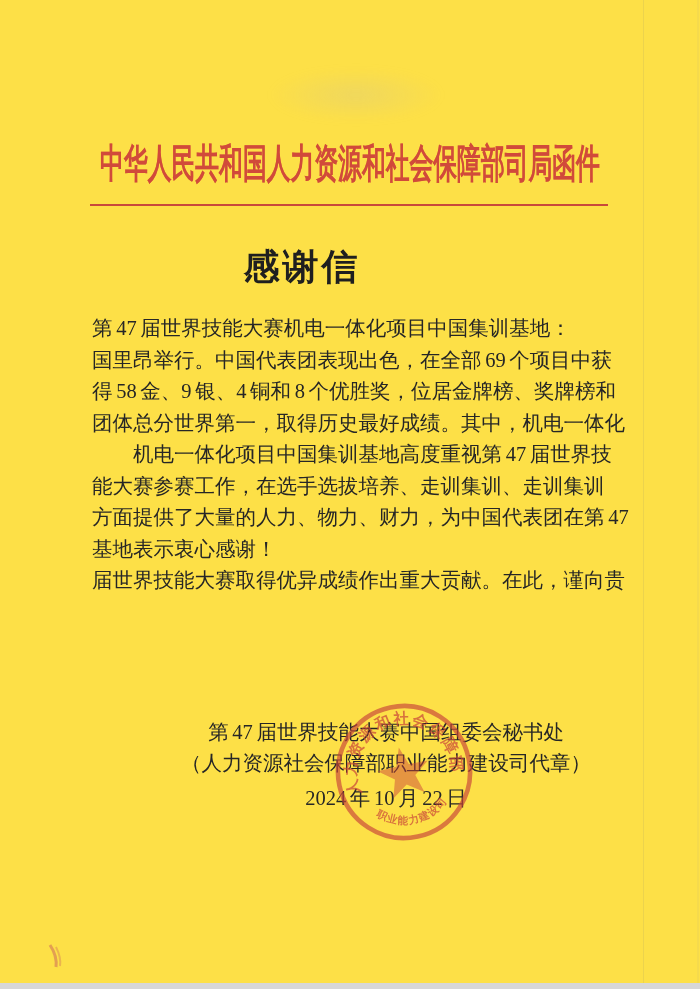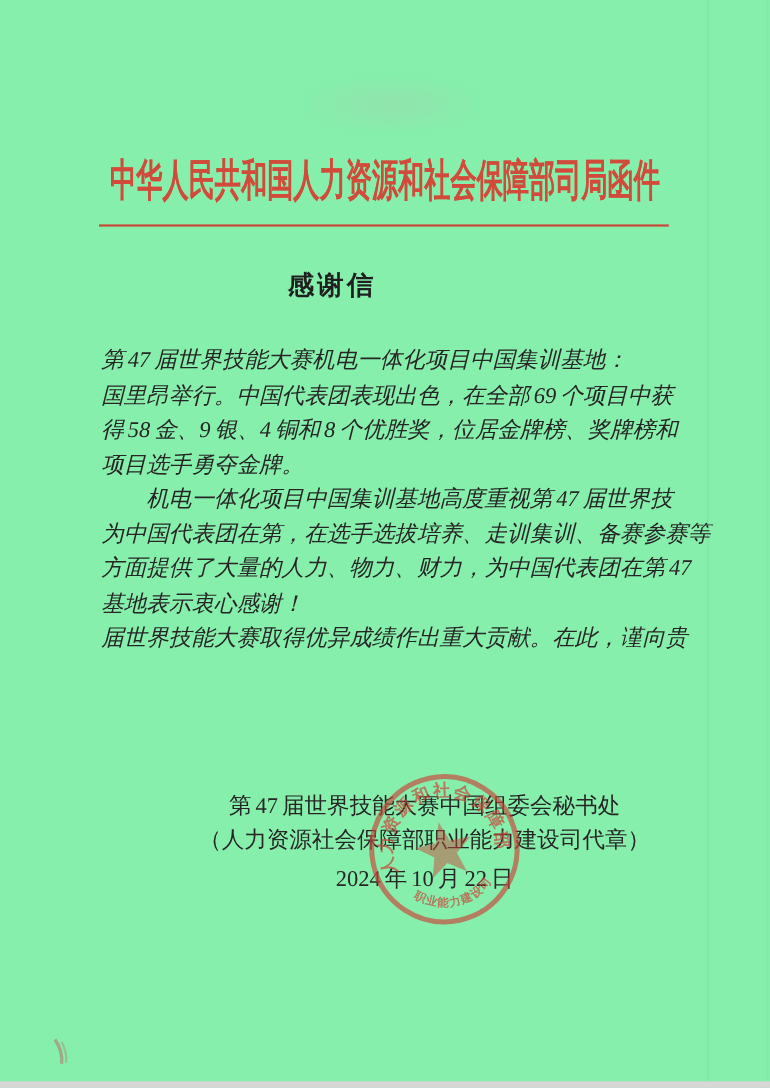--- a/index.html
+++ b/index.html
@@ -2,21 +2,21 @@
 <html><head>
 <meta charset="utf-8">
 <style>
   html, body { margin:0; padding:0; }
   body {
     width:700px; height:989px;
     background:#ffffff;
     font-family:"Liberation Serif","DejaVu Serif",serif;
     overflow:hidden;
   }
-  .page { position:relative; width:700px; height:989px; background:#86efac; }
+  .page { position:relative; width:700px; height:989px; background:#fde047; }
 
   
   .smudge {
     position:absolute; left:268px; top:68px; width:176px; height:54px;
     background:radial-gradient(ellipse at center, rgba(192,186,180,0.22), rgba(192,186,180,0) 70%);
     filter:blur(4px);
   }
   .crease-v {
     position:absolute; left:643px; top:0; width:1px; height:983px;
     background:rgba(120,120,120,0.13);
@@ -39,30 +39,29 @@
     text-shadow:0 0 0.5px rgba(209,74,58,0.6);
   }
   .red-rule {
     position:absolute; top:204px; left:90px; width:518px; height:2px;
     background:#c8493b;
   }
 
   
   .letter-title {
     position:absolute; top:243px; left:0; width:604px;
-    text-align:center; font-size:24px; font-weight:bold;
+    text-align:center; font-size:36px; font-weight:bold;
     color:#1f1f1f; letter-spacing:3px;
   }
 
   
   .body-block {
     position:absolute; top:313px; left:92px; width:516px;
     font-size:20.5px; color:#262626; line-height:31.5px;
     word-spacing:-1.5px;
-    font-style:italic;
   }
   .line { white-space:nowrap; height:31.5px; }
   .line.indent { text-indent:41px; }
 
   
   .sig-line {
     position:absolute; left:36px; width:700px; text-align:center;
     font-size:20.5px; color:#262626; white-space:nowrap;
     word-spacing:-1.5px;
   }
@@ -88,23 +87,23 @@
 
   <div class="doc-head">中华人民共和国人力资源和社会保障部司局函件</div>
   <div class="red-rule"></div>
 
   <div class="letter-title">感谢信</div>
 
   <div class="body-block">
     <div class="line">第 47 届世界技能大赛机电一体化项目中国集训基地：</div>
     <div class="line">国里昂举行。中国代表团表现出色，在全部 69 个项目中获</div>
     <div class="line">得 58 金、9 银、4 铜和 8 个优胜奖，位居金牌榜、奖牌榜和</div>
-    <div class="line">项目选手勇夺金牌。</div>
+    <div class="line">团体总分世界第一，取得历史最好成绩。其中，机电一体化</div>
     <div class="line indent">机电一体化项目中国集训基地高度重视第 47 届世界技</div>
-    <div class="line">为中国代表团在第，在选手选拔培养、走训集训、备赛参赛等</div>
+    <div class="line">能大赛参赛工作，在选手选拔培养、走训集训、走训集训</div>
     <div class="line">方面提供了大量的人力、物力、财力，为中国代表团在第 47</div>
     <div class="line">基地表示衷心感谢！</div>
     <div class="line">届世界技能大赛取得优异成绩作出重大贡献。在此，谨向贵</div>
   </div>
 
   <div class="sig-line sig-org">第 47 届世界技能大赛中国组委会秘书处</div>
   <div class="sig-line sig-note">（人力资源社会保障部职业能力建设司代章）</div>
   <div class="sig-line sig-date">2024 年 10 月 22 日</div>
 
   <svg class="seal" viewBox="-80 -80 160 160" xmlns="http://www.w3.org/2000/svg">

